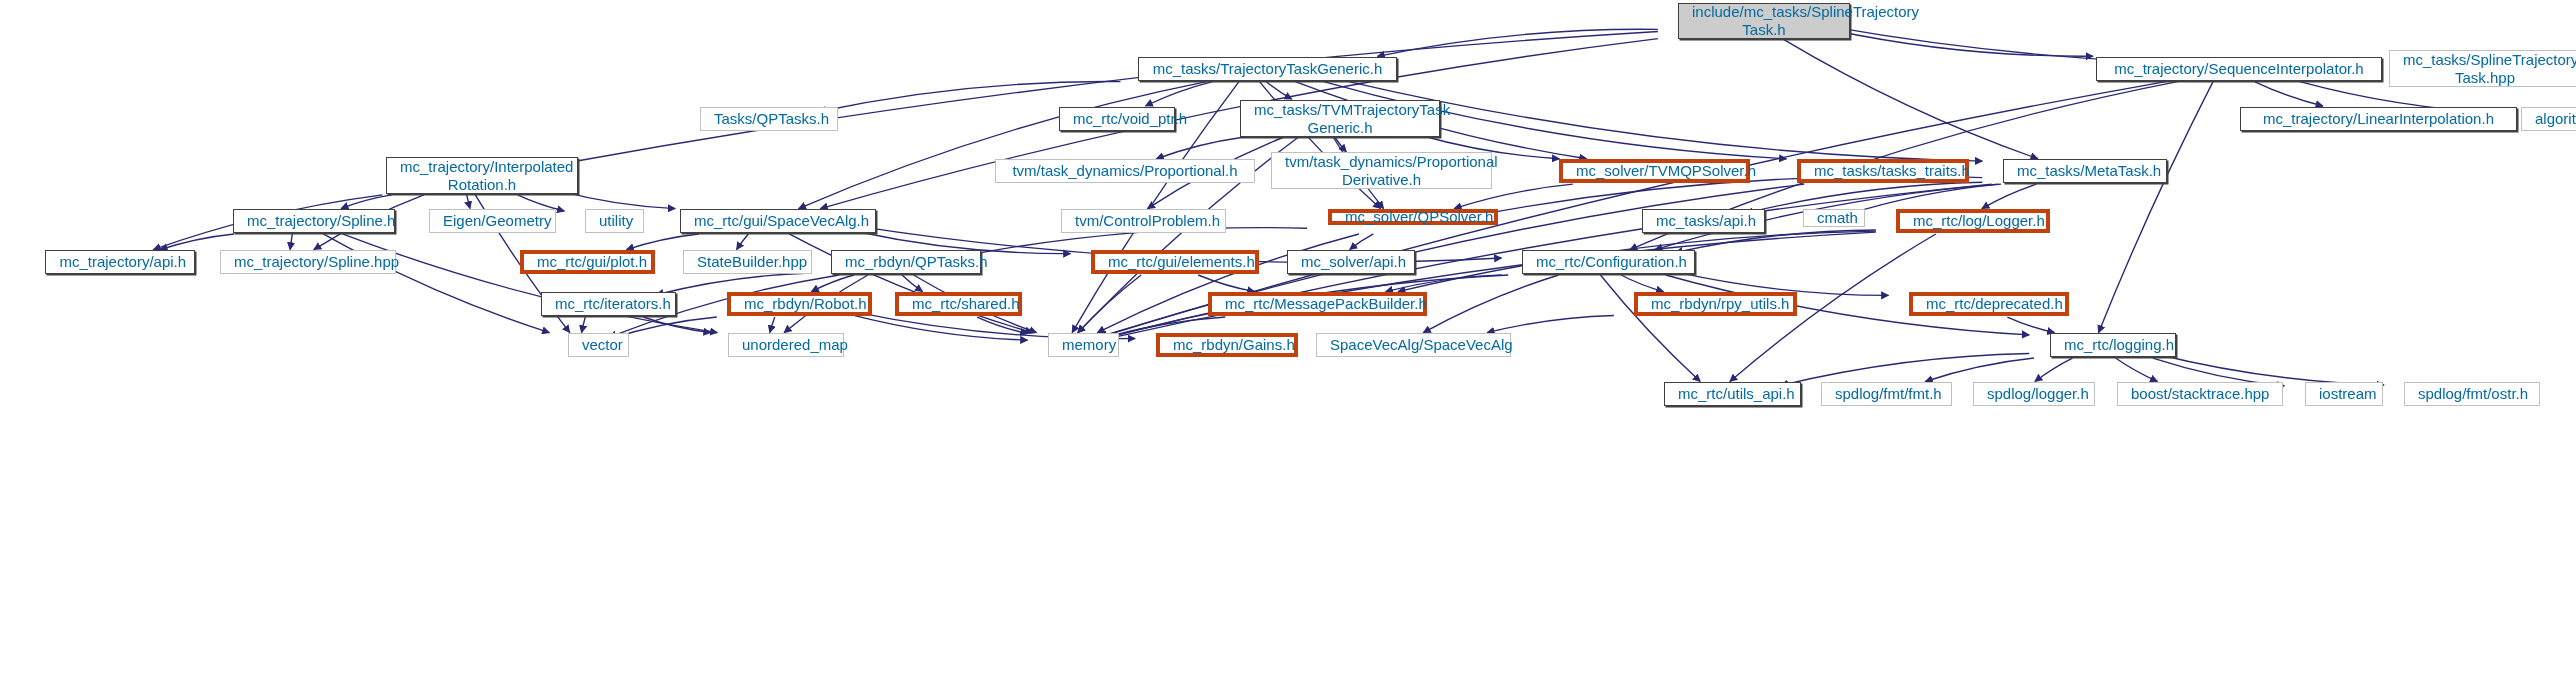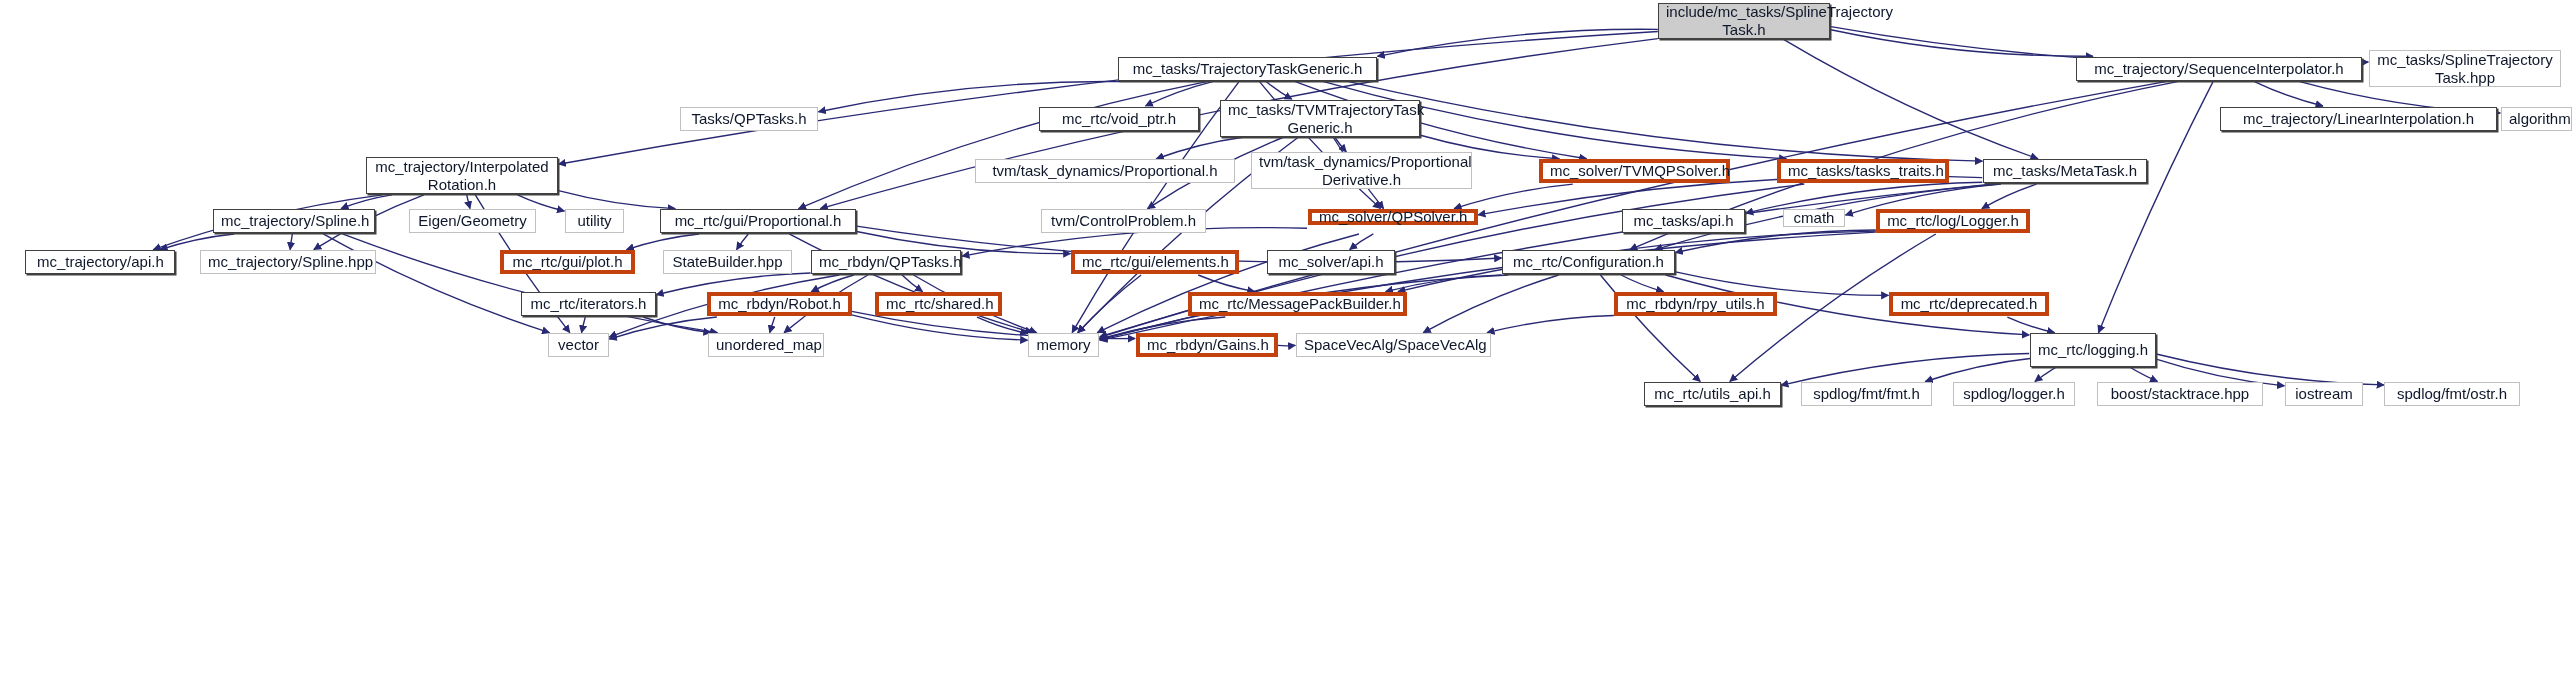--- a/index.html
+++ b/index.html
@@ -24,26 +24,27 @@
   }
   .node {
     position: absolute;
     box-sizing: border-box;
     display: flex;
     align-items: center;
     justify-content: center;
     text-align: center;
     font-size: 15px;
     line-height: 1.18;
-    color: #0f172a;
+    color: #0369a1;
     background: #ffffff;
     border: 1px solid #c0c0c0;
-    padding: 1px 7px;
+    padding: 1px 13px;
     white-space: nowrap;
     z-index: 5;
+    margin-left: 20px;
   }
   .node.strong {
     border: 1px solid #404040;
     box-shadow: 1.5px 1.5px 0 0 #404040;
   }
   .node.red {
     border: 4px solid #c2410c;
   }
   .node.root {
     background: #cccccc;
@@ -166,21 +167,21 @@
       </div>
       <div class="node strong" style="left: 2076px; top: 57px; width: 286px; height: 24.4px;">
         <span>mc_trajectory/SequenceInterpolator.h</span>
       </div>
       <div class="node weak wrap" style="left: 2369px; top: 50px; width: 192px; height: 37px;">
         <span>mc_tasks/SplineTrajectory<br>Task.hpp</span>
       </div>
       <div class="node weak" style="left: 680px; top: 107px; width: 138px; height: 24.4px;">
         <span>Tasks/QPTasks.h</span>
       </div>
-      <div class="node strong" style="left: 1039px; top: 107px; width: 160px; height: 24.4px;">
+      <div class="node strong" style="left: 1039px; top: 107px; width: 116px; height: 24.4px;">
         <span>mc_rtc/void_ptr.h</span>
       </div>
       <div class="node strong wrap" style="left: 1220px; top: 100px; width: 200px; height: 37px;">
         <span>mc_tasks/TVMTrajectoryTask<br>Generic.h</span>
       </div>
       <div class="node strong" style="left: 2220px; top: 107px; width: 277px; height: 24.4px;">
         <span>mc_trajectory/LinearInterpolation.h</span>
       </div>
       <div class="node weak" style="left: 2501px; top: 107px; width: 71px; height: 24.4px;">
         <span>algorithm</span>
@@ -206,21 +207,21 @@
       <div class="node strong" style="left: 213px; top: 209px; width: 162px; height: 24.4px;">
         <span>mc_trajectory/Spline.h</span>
       </div>
       <div class="node weak" style="left: 409px; top: 209px; width: 127px; height: 24.4px;">
         <span>Eigen/Geometry</span>
       </div>
       <div class="node weak" style="left: 565px; top: 209px; width: 59px; height: 24.4px;">
         <span>utility</span>
       </div>
       <div class="node strong" style="left: 660px; top: 209px; width: 196px; height: 24.4px;">
-        <span>mc_rtc/gui/Proportional.h</span>
+        <span>mc_rtc/gui/SpaceVecAlg.h</span>
       </div>
       <div class="node weak" style="left: 1041px; top: 209px; width: 165px; height: 24.4px;">
         <span>tvm/ControlProblem.h</span>
       </div>
       <div class="node red" style="left: 1308px; top: 209px; width: 170px; height: 16px;">
         <span>mc_solver/QPSolver.h</span>
       </div>
       <div class="node strong" style="left: 1622px; top: 209px; width: 123px; height: 24.4px;">
         <span>mc_tasks/api.h</span>
       </div>
@@ -280,21 +281,21 @@
       </div>
       <div class="node weak" style="left: 548px; top: 333px; width: 61px; height: 24.4px;">
         <span>vector</span>
       </div>
       <div class="node weak" style="left: 708px; top: 333px; width: 116px; height: 24.4px;">
         <span>unordered_map</span>
       </div>
       <div class="node weak" style="left: 1028px; top: 333px; width: 71px; height: 24.4px;">
         <span>memory</span>
       </div>
-      <div class="node strong" style="left: 2030px; top: 333px; width: 126px; height: 34px;">
+      <div class="node strong" style="left: 2030px; top: 333px; width: 126px; height: 24px;">
         <span>mc_rtc/logging.h</span>
       </div>
       <div class="node strong" style="left: 1644px; top: 382px; width: 137px; height: 24.4px;">
         <span>mc_rtc/utils_api.h</span>
       </div>
       <div class="node weak" style="left: 1801px; top: 382px; width: 131px; height: 24.4px;">
         <span>spdlog/fmt/fmt.h</span>
       </div>
       <div class="node weak" style="left: 1953px; top: 382px; width: 122px; height: 24.4px;">
         <span>spdlog/logger.h</span>

